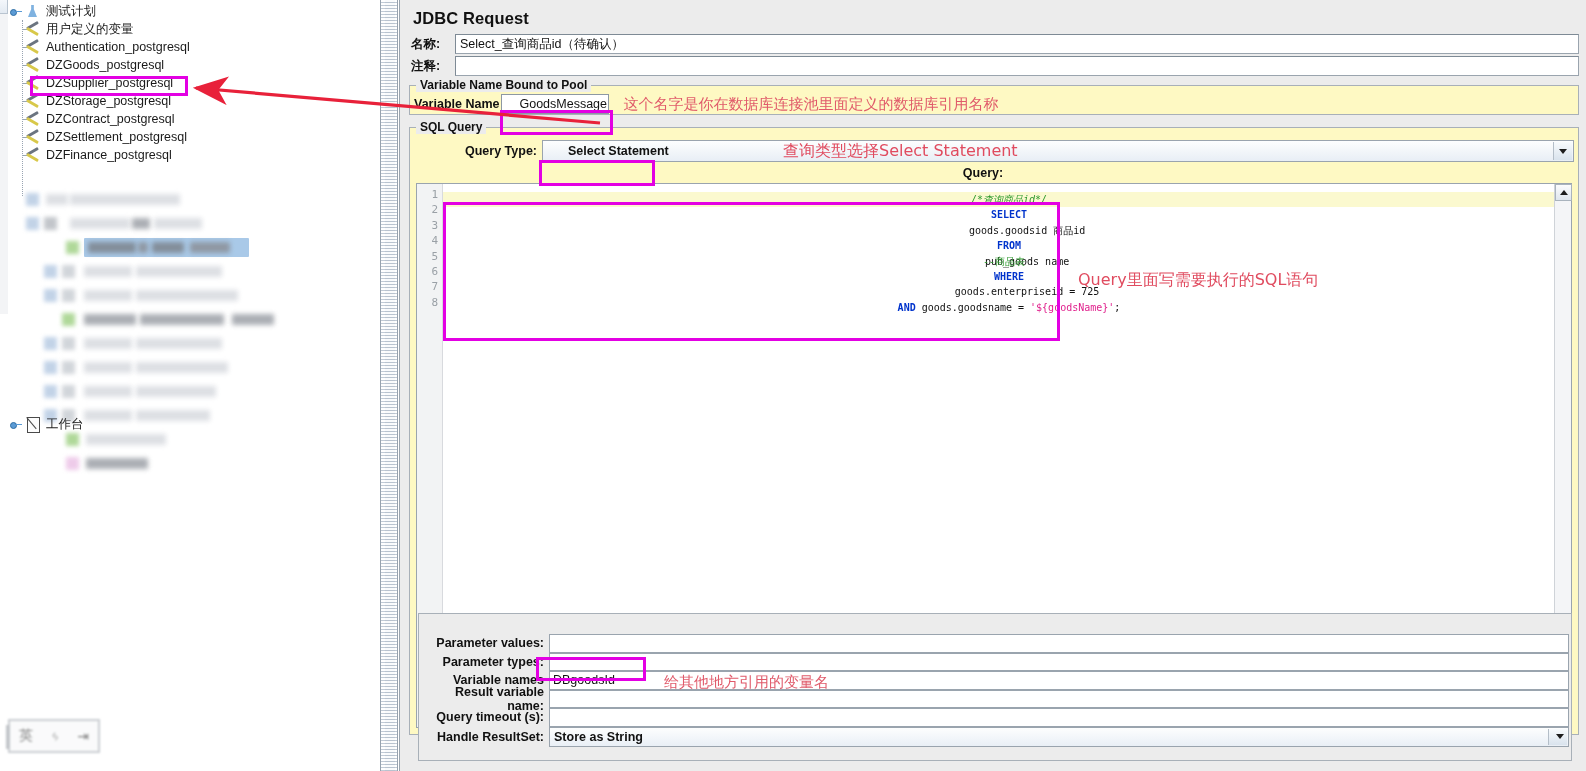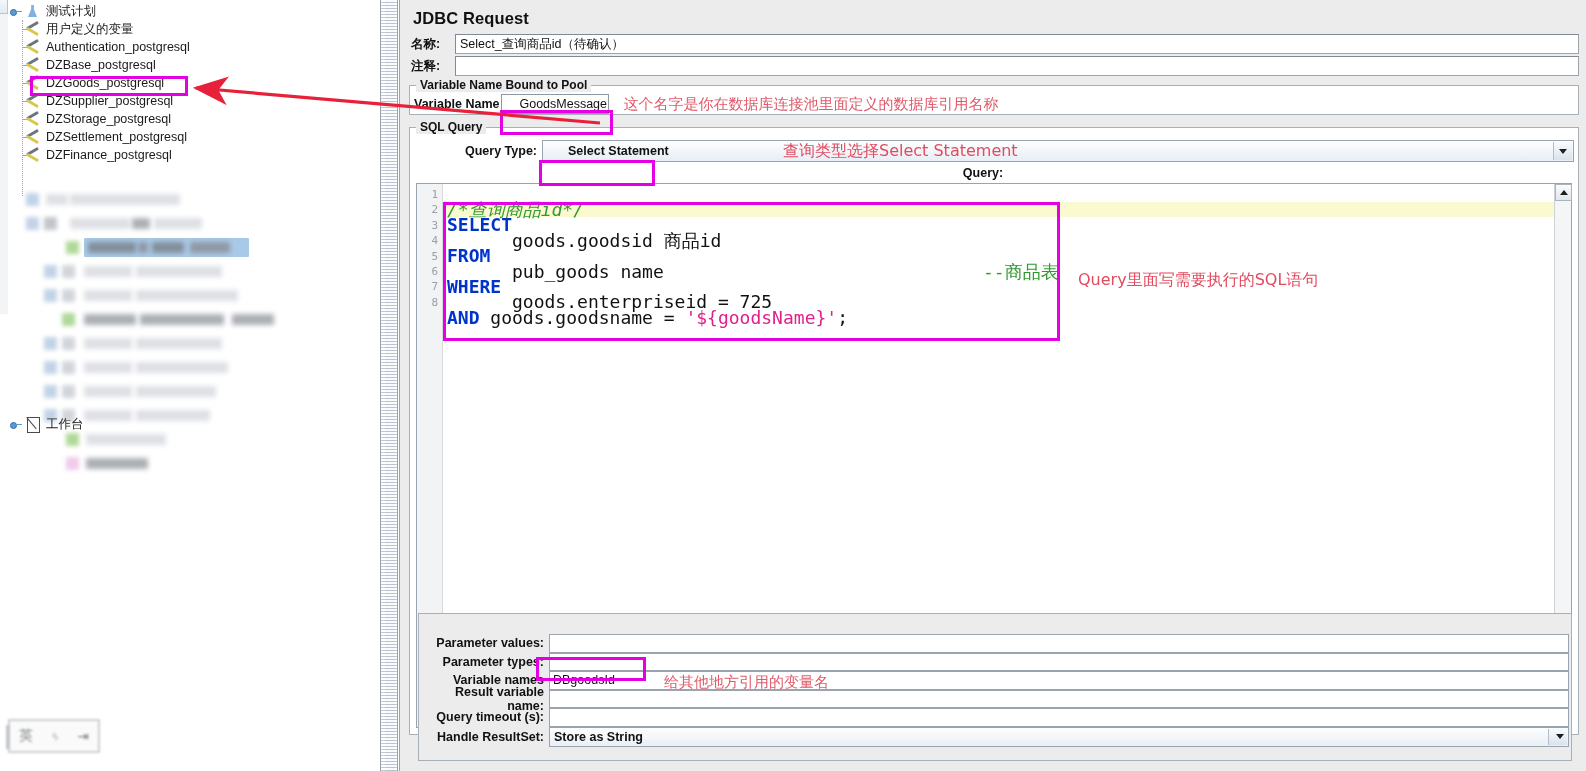--- a/index.html
+++ b/index.html
@@ -155,21 +155,21 @@
     flex: 1; background: #ffffff;
     border: 1px solid #9aa4ae;
     border-top-color: #7e8a95; border-left-color: #7e8a95;
     font-size: 12.5px; color: #111;
     display: flex; align-items: center; padding-left: 4px;
   }
 
   
   .group {
     position: relative; border: 1px solid #a8b0b8; margin-top: 9px;
-    background: #ffffff;
+    background: #fef9c3;
   }
   .group > .legend {
     position: absolute; top: -8px; left: 6px;
     background: #ececec; padding: 0 4px;
     font-size: 12px; font-weight: bold; color: #111;
   }
 
   #grp-pool { height: 30px; }
   #pool-row {
     position: absolute; left: 4px; top: 8px; right: 4px; height: 20px;
@@ -234,22 +234,22 @@
   }
   #gutter {
     width: 26px; background: #f2f3f4; border-right: 1px solid #d8dade;
     font-family: "DejaVu Sans Mono", monospace; font-size: 11px;
     color: #9aa0a6; text-align: right; padding: 3px 4px 0 0;
     flex: 0 0 26px;
   }
   #gutter div { height: 15.4px; line-height: 15.4px; }
   #code {
     flex: 1; position: relative;
-    font-family: "DejaVu Sans Mono", monospace; font-size: 18px;
-    padding-top: 18px; overflow: hidden;
+    font-family: "DejaVu Sans Mono", monospace; font-size: 10px;
+    padding-top: 8px; overflow: hidden; text-align: center;
   }
   .cline { height: 15.4px; line-height: 15.4px; white-space: pre; padding-left: 4px; position: relative; }
   .cline.cur { background: #fbf9cf; }
   .kw { color: #0033cc; font-weight: bold; }
   .cmt { color: #2f9a2f; font-style: italic; }
   .cmt2 { color: #2f9a2f; }
   .str { color: #e0208c; }
   .plain { color: #111; }
   .inline-right { position: absolute; left: 540px; }
 
@@ -338,36 +338,36 @@
           <span class="tlabel">用户定义的变量</span>
         </div>
         <div class="tree-row" style="padding-left:18px;">
           <span class="elbow" style="left:16px;"></span>
           <span class="ticon icon-wrench"></span>
           <span class="tlabel">Authentication_postgresql</span>
         </div>
         <div class="tree-row" style="padding-left:18px;">
           <span class="elbow" style="left:16px;"></span>
           <span class="ticon icon-wrench"></span>
-          <span class="tlabel">DZBase_postgresql</span>
-        </div>
-        <div class="tree-row" style="padding-left:18px;">
-          <span class="elbow" style="left:16px;"></span>
-          <span class="ticon icon-wrench"></span>
           <span class="tlabel">DZGoods_postgresql</span>
         </div>
         <div class="tree-row" style="padding-left:18px;">
           <span class="elbow" style="left:16px;"></span>
           <span class="ticon icon-wrench"></span>
           <span class="tlabel">DZSupplier_postgresql</span>
         </div>
         <div class="tree-row" style="padding-left:18px;">
           <span class="elbow" style="left:16px;"></span>
           <span class="ticon icon-wrench"></span>
           <span class="tlabel">DZStorage_postgresql</span>
+        </div>
+        <div class="tree-row" style="padding-left:18px;">
+          <span class="elbow" style="left:16px;"></span>
+          <span class="ticon icon-wrench"></span>
+          <span class="tlabel">DZContract_postgresql</span>
         </div>
         <div class="tree-row" style="padding-left:18px;">
           <span class="elbow" style="left:16px;"></span>
           <span class="ticon icon-wrench"></span>
           <span class="tlabel">DZSettlement_postgresql</span>
         </div>
         <div class="tree-row" style="padding-left:18px;">
           <span class="elbow" style="left:16px;"></span>
           <span class="ticon icon-wrench"></span>
           <span class="tlabel">DZFinance_postgresql</span>

